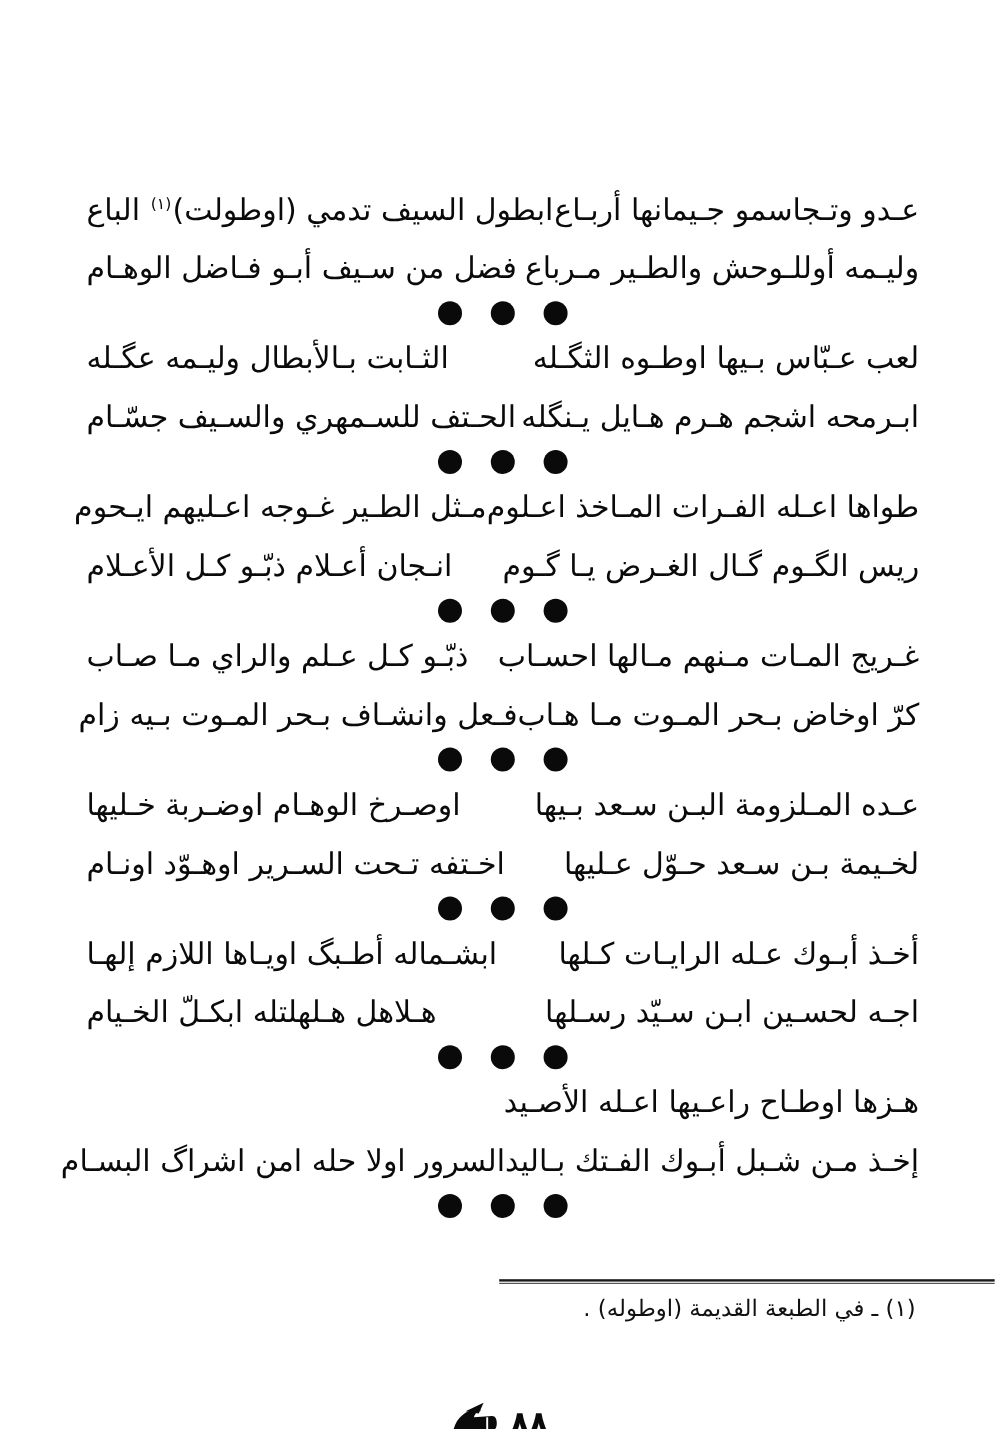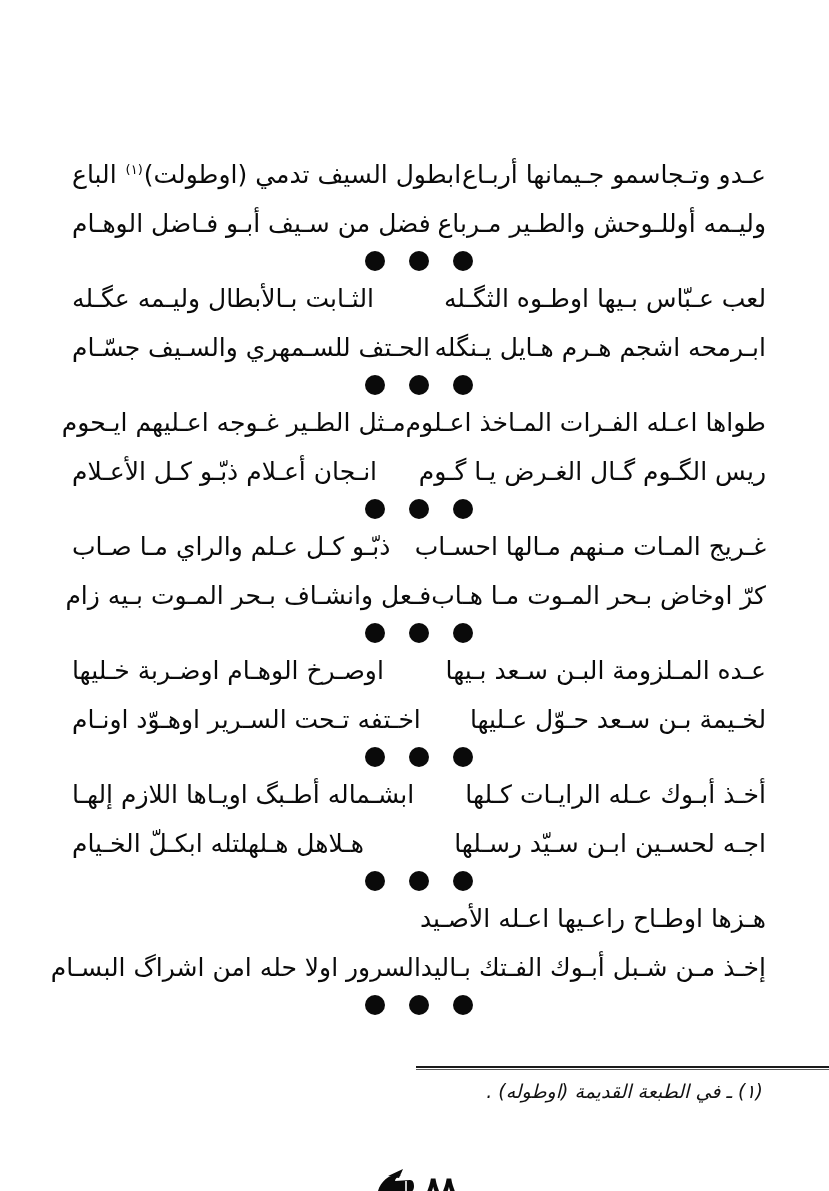--- a/index.html
+++ b/index.html
@@ -62,21 +62,20 @@
   }
   
   .footnote-rule { left: auto; right: auto; margin-left: 410px; width: 413px; }
   .footnote {
     position: absolute;
     top: 1080px;
     right: 66px;
     font-size: 19px;
     direction: rtl;
     color: #111;
-    font-style: italic;
   }
   .page-footer {
     position: absolute;
     top: 1168px;
     left: 0; right: 0;
     height: 36px;
     display: flex;
     flex-direction: row;
     direction: ltr;
     justify-content: center;

